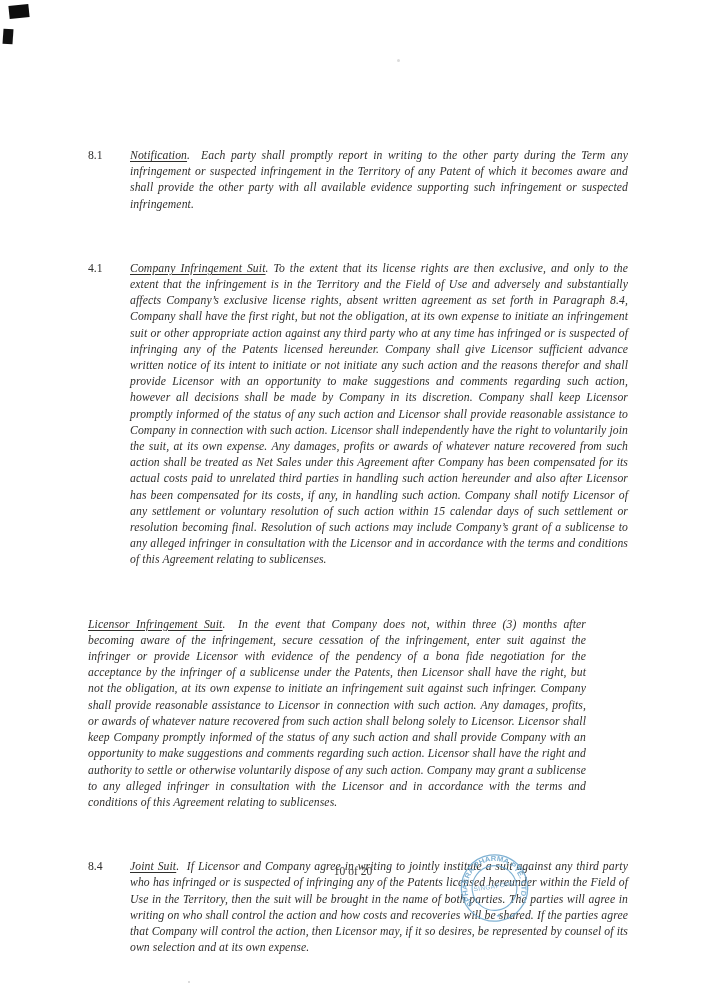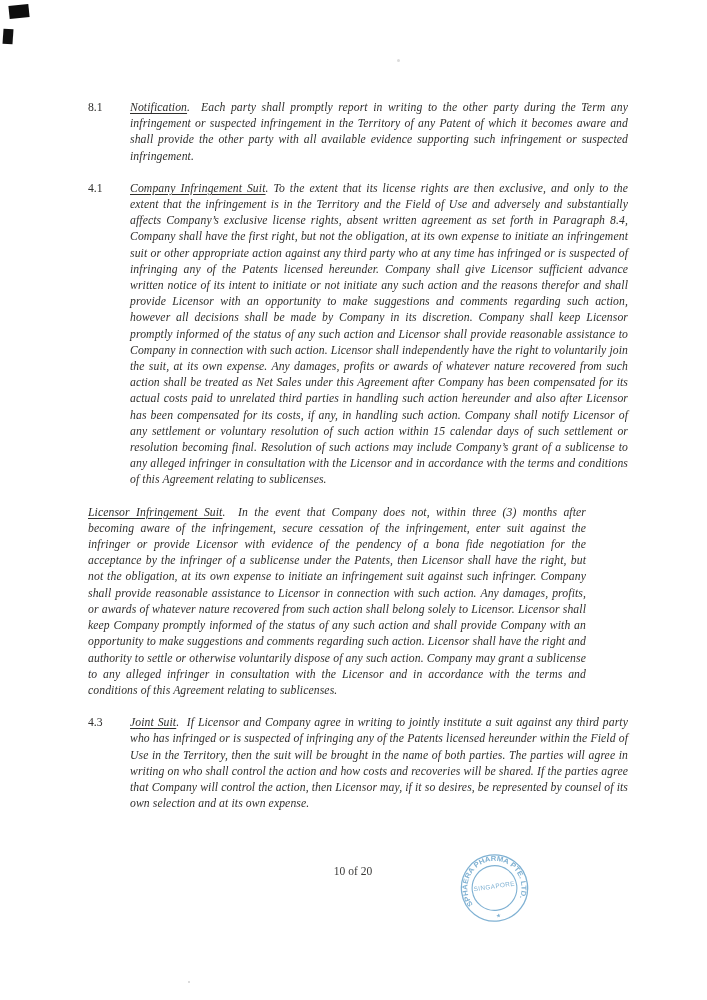--- a/index.html
+++ b/index.html
@@ -18,20 +18,21 @@
   }
   .content {
     position: absolute;
     left: 88px;
     top: 100px;
     width: 540px;
   }
   .section {
     display: flex;
     margin-bottom: 16px;
+    margin-top: 48px;
   }
   .sec-num {
     flex: 0 0 42px;
     font-size: 11.7px;
     line-height: 16.2px;
   }
   .sec-body {
     width: 498px;
     font-size: 11.7px;
     line-height: 16.2px;
@@ -133,21 +134,21 @@
     <div class="section">
       <div class="sec-num">4.1</div>
       <div class="sec-body"><span class="sec-heading">Company Infringement Suit</span><span>. To the extent that its license rights are then exclusive, and only to the extent that the infringement is in the Territory and the Field of Use and adversely and substantially affects Company’s exclusive license rights, absent written agreement as set forth in Paragraph 8.4, Company shall have the first right, but not the obligation, at its own expense to initiate an infringement suit or other appropriate action against any third party who at any time has infringed or is suspected of infringing any of the Patents licensed hereunder. Company shall give Licensor sufficient advance written notice of its intent to initiate or not initiate any such action and the reasons therefor and shall provide Licensor with an opportunity to make suggestions and comments regarding such action, however all decisions shall be made by Company in its discretion. Company shall keep Licensor promptly informed of the status of any such action and Licensor shall provide reasonable assistance to Company in connection with such action. Licensor shall independently have the right to voluntarily join the suit, at its own expense. Any damages, profits or awards of whatever nature recovered from such action shall be treated as Net Sales under this Agreement after Company has been compensated for its actual costs paid to unrelated third parties in handling such action hereunder and also after Licensor has been compensated for its costs, if any, in handling such action. Company shall notify Licensor of any settlement or voluntary resolution of such action within 15 calendar days of such settlement or resolution becoming final. Resolution of such actions may include Company’s grant of a sublicense to any alleged infringer in consultation with the Licensor and in accordance with the terms and conditions of this Agreement relating to sublicenses.</span></div>
     </div>
 
     <div class="section">
       <div class="sec-body"><span class="sec-heading">Licensor Infringement Suit</span><span>.&nbsp; In the event that Company does not, within three (3) months after becoming aware of the infringement, secure cessation of the infringement, enter suit against the infringer or provide Licensor with evidence of the pendency of a bona fide negotiation for the acceptance by the infringer of a sublicense under the Patents, then Licensor shall have the right, but not the obligation, at its own expense to initiate an infringement suit against such infringer. Company shall provide reasonable assistance to Licensor in connection with such action. Any damages, profits, or awards of whatever nature recovered from such action shall belong solely to Licensor. Licensor shall keep Company promptly informed of the status of any such action and shall provide Company with an opportunity to make suggestions and comments regarding such action. Licensor shall have the right and authority to settle or otherwise voluntarily dispose of any such action. Company may grant a sublicense to any alleged infringer in consultation with the Licensor and in accordance with the terms and conditions of this Agreement relating to sublicenses.</span></div>
     </div>
 
     <div class="section">
-      <div class="sec-num">4.3</div>
+      <div class="sec-num">8.4</div>
       <div class="sec-body"><span class="sec-heading">Joint Suit</span><span>.&nbsp; If Licensor and Company agree in writing to jointly institute a suit against any third party who has infringed or is suspected of infringing any of the Patents licensed hereunder within the Field of Use in the Territory, then the suit will be brought in the name of both parties. The parties will agree in writing on who shall control the action and how costs and recoveries will be shared. If the parties agree that Company will control the action, then Licensor may, if it so desires, be represented by counsel of its own selection and at its own expense.</span></div>
     </div>
 
   </div>
 
   <div class="footer">10 of 20</div>
 
   <div class="stamp">
     <svg viewBox="0 0 100 100" xmlns="http://www.w3.org/2000/svg">
       <defs>

